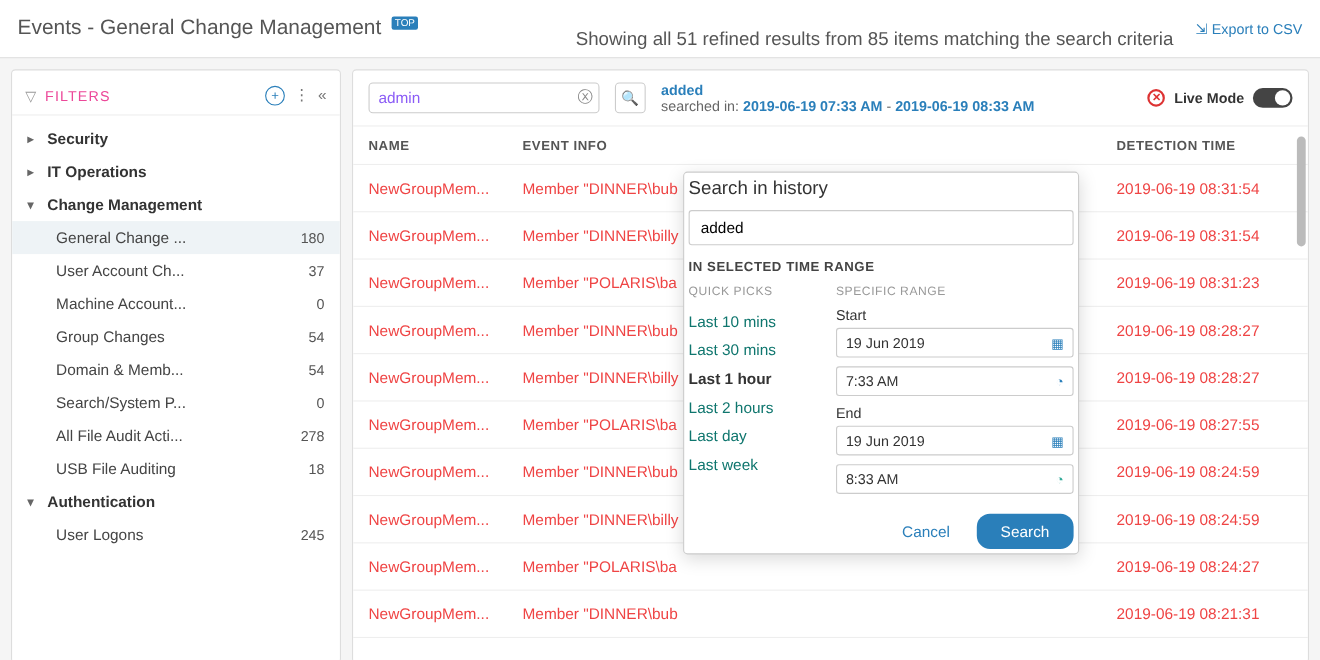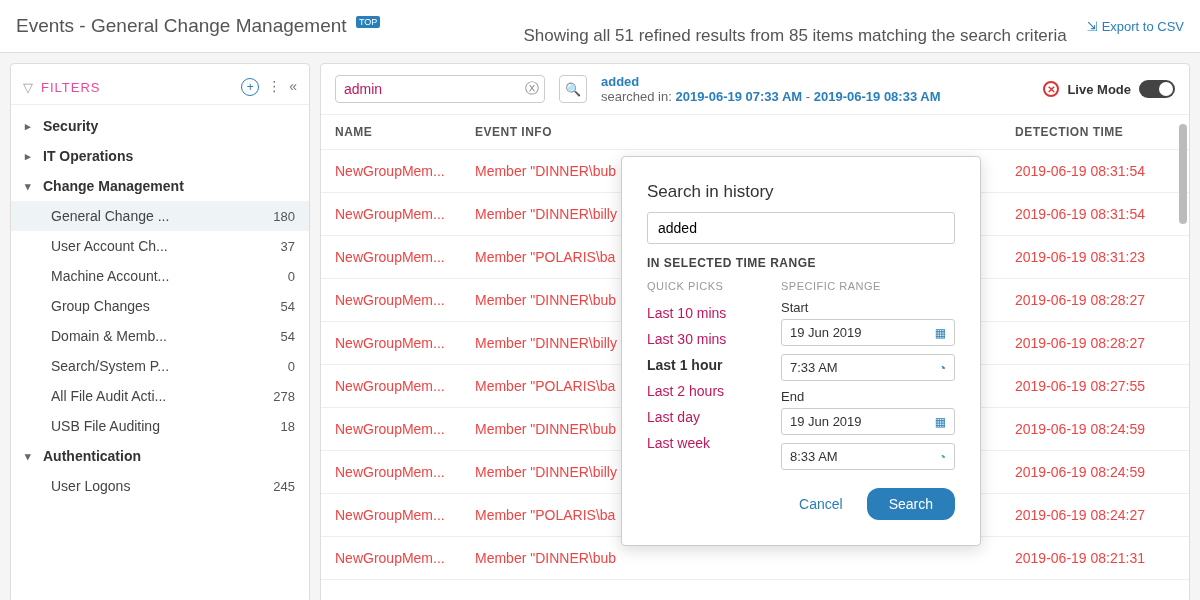--- a/index.html
+++ b/index.html
@@ -20,45 +20,45 @@
 .tree-item { display:flex;align-items:center;padding:7px 14px;cursor:pointer;font-size:14px; }
 .tree-item.group { font-weight:600;color:#333; }
 .tree-arrow { width:12px;color:#666;font-size:11px;margin-right:6px; }
 .tree-children { }
 .tree-child { display:flex;align-items:center;padding:7px 14px 7px 40px;cursor:pointer;font-size:14px;color:#444; }
 .tree-child.active { background:#eef3f6; }
 .tree-count { margin-left:auto;color:#555;font-size:13px; }
 .main { flex:1;background:#fff;border:1px solid #ddd;border-radius:4px;display:flex;flex-direction:column;position:relative;overflow:hidden; }
 .main-top { display:flex;align-items:center;padding:10px 14px;border-bottom:1px solid #eee;gap:14px; }
 .searchbox { display:flex;align-items:center;border:1px solid #ccc;border-radius:4px;padding:4px 8px;width:210px; }
-.searchbox input { border:none;outline:none;flex:1;font-size:14px;color:#be185d; }
+.searchbox input { border:none;outline:none;flex:1;font-size:14px;color:#8b5cf6; }
 .searchbox .clear { color:#888;cursor:pointer;font-size:14px;margin-right:4px; }
 .search-icon-btn { width:28px;height:28px;border:1px solid #ccc;border-radius:4px;display:flex;align-items:center;justify-content:center;cursor:pointer;color:#555; }
 .search-meta { flex:1;font-size:13px;color:#555; }
 .search-meta .term { color:#2a7fba;font-weight:600;display:block; }
 .search-meta .dates { color:#2a7fba;font-weight:600; }
 .search-meta .lbl { color:#666; }
 .livemode { display:flex;align-items:center;gap:8px; }
 .x-icon { width:16px;height:16px;border:2px solid #d33;border-radius:50%;display:flex;align-items:center;justify-content:center;color:#d33;font-size:10px;font-weight:bold; }
 .toggle { width:36px;height:18px;background:#444;border-radius:9px;position:relative;cursor:pointer; }
 .toggle-knob { width:14px;height:14px;background:#fff;border-radius:50%;position:absolute;right:2px;top:2px; }
 .table-hdr { display:flex;padding:10px 14px;font-size:12px;font-weight:600;color:#555;letter-spacing:0.5px;border-bottom:1px solid #eee; }
 .col-name { width:140px; }
 .col-info { flex:1; }
 .col-time { width:160px; }
 .rows { flex:1;overflow-y:auto; }
 .row { display:flex;padding:13px 14px;border-bottom:1px solid #eee;font-size:14px;color:#ef4444; }
-.popover { position:absolute;top:92px;left:300px;width:360px;background:#fff;border:1px solid #ccc;border-radius:4px;box-shadow:0 4px 16px rgba(0,0,0,0.15);padding:25px;z-index:10; }
+.popover { position:absolute;top:92px;left:300px;width:360px;background:#fff;border:1px solid #ccc;border-radius:4px;box-shadow:0 4px 16px rgba(0,0,0,0.15);padding:4px;z-index:10; }
 .popover h3 { font-size:17px;font-weight:500;color:#333;margin-bottom:10px; }
 .popover-input { width:100%;border:1px solid #ccc;border-radius:3px;padding:7px 10px;font-size:14px;margin-bottom:12px; }
 .popover-sub { font-size:12px;font-weight:600;color:#444;letter-spacing:0.5px;margin-bottom:10px; }
 .popover-body { display:flex;gap:14px; }
 .qp-col { flex:0 0 120px; }
 .qp-label { font-size:11px;color:#999;letter-spacing:0.5px;margin-bottom:8px; }
-.qp-item { color:#be185d;font-size:14px;padding:5px 0;cursor:pointer; }
+.qp-item { color:#0f766e;font-size:14px;padding:5px 0;cursor:pointer; }
 .qp-item.sel { font-weight:600;color:#333; }
 .sr-col { flex:1; }
 .sr-label { font-size:11px;color:#999;letter-spacing:0.5px;margin-bottom:8px; }
 .sr-field { font-size:13px;color:#333;margin-bottom:4px; }
 .sr-input { display:flex;align-items:center;border:1px solid #ccc;border-radius:3px;padding:5px 8px;margin-bottom:8px;font-size:13px; }
 .sr-input span:first-child { flex:1; }
 .sr-icon { color:#2a7fba;font-size:12px; }
 .popover-actions { display:flex;justify-content:flex-end;gap:10px;margin-top:10px; }
 .btn-cancel { background:none;border:none;color:#2a7fba;font-size:14px;padding:8px 14px;cursor:pointer; }
 .btn-search { background:#2a7fba;border:none;color:#fff;font-size:14px;padding:8px 22px;border-radius:12px;cursor:pointer;font-weight:500; }

